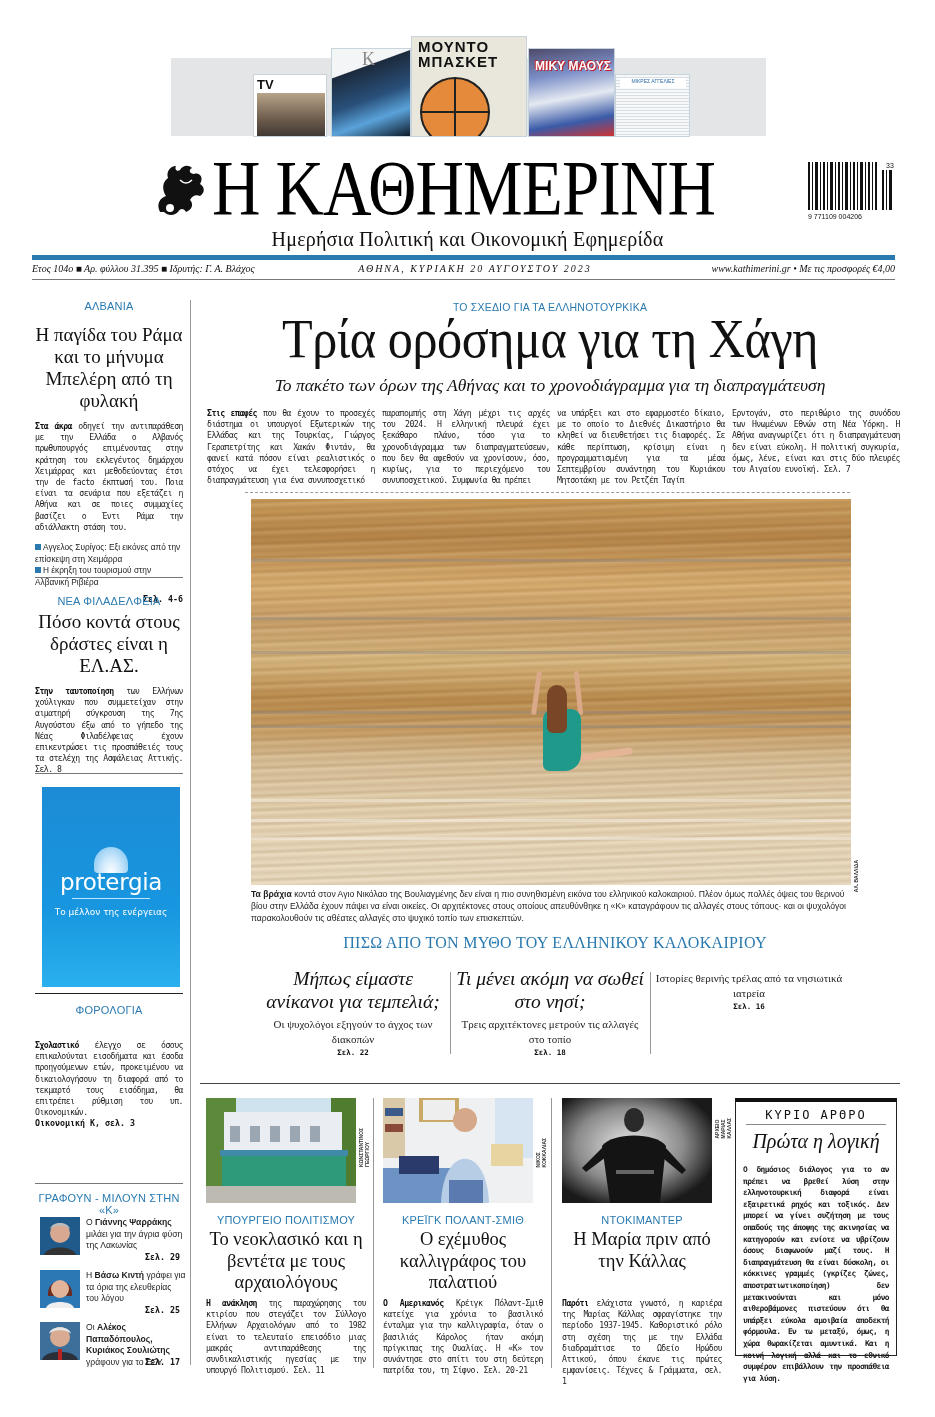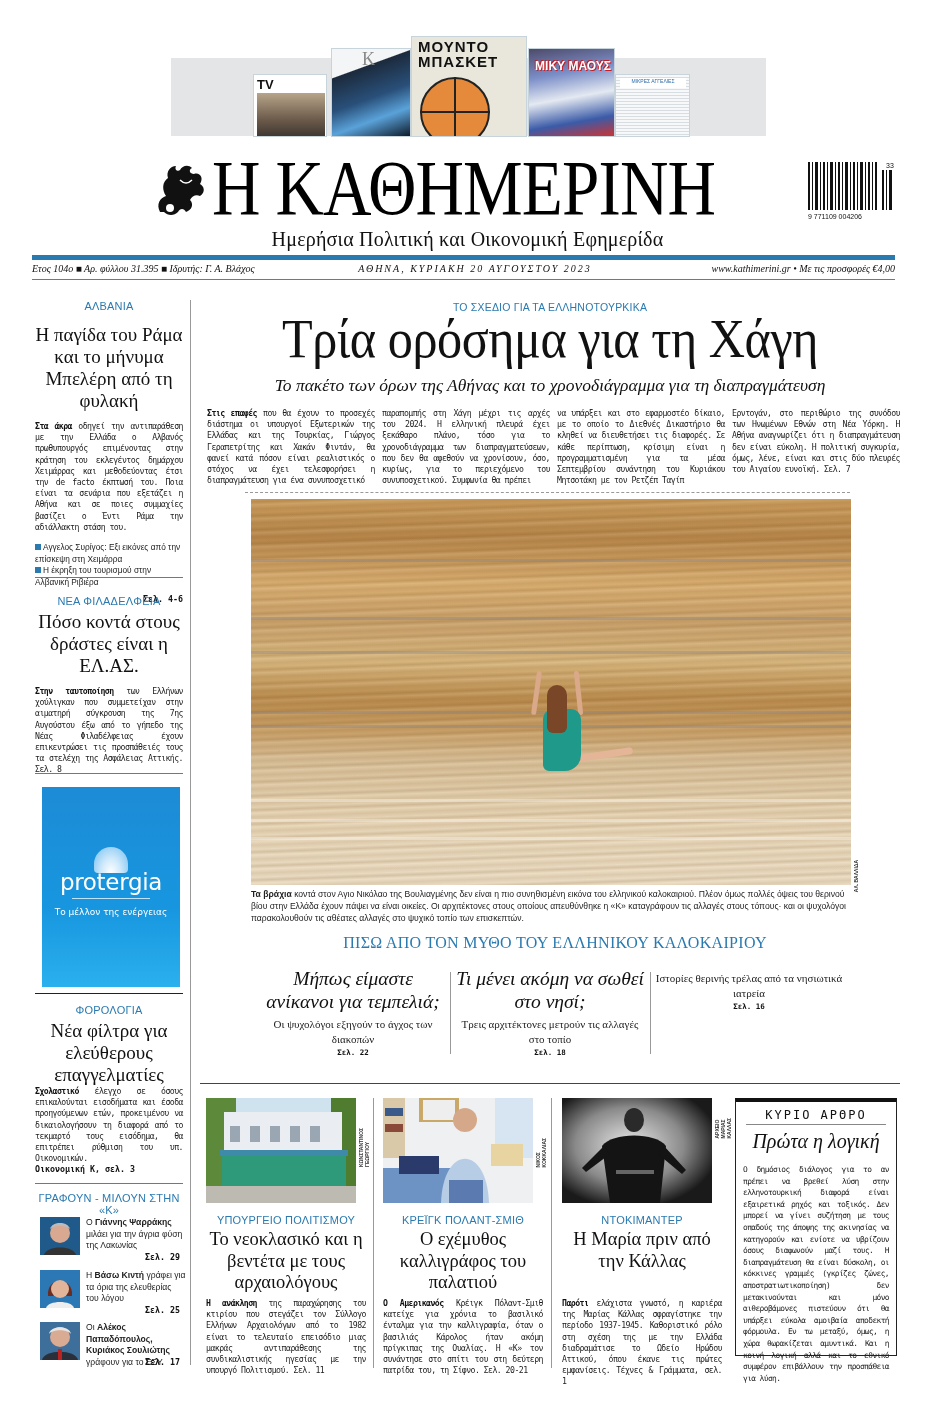--- a/index.html
+++ b/index.html
@@ -87,21 +87,21 @@
   .story { top: 1098px; width: 160px; }
   .story .img { position: absolute; left: 0; top: 0; width: 150px; height: 105px; }
   .story .kicker { position: absolute; left: 0; top: 116px; width: 160px; }
   .story .h { position: absolute; left: 0; top: 131px; width: 160px; text-align: center; font-family: "Liberation Serif", serif; font-size: 18.5px; line-height: 21.5px; color: #111; }
   .story .body-text { position: absolute; left: 0; top: 200px; width: 160px; }
 
   .editorial { left: 735px; top: 1098px; width: 162px; height: 258px; border: 1px solid #222; border-top: 4px solid #111; }
   .editorial .kicker2 { position: absolute; left: 0; width: 160px; top: 6px; text-align: center; font-family: "DejaVu Sans Mono", monospace; font-weight: normal; font-size: 12px; letter-spacing: 2px; color: #111; }
   .editorial .rule { position: absolute; left: 10px; top: 22px; width: 140px; height: 1px; background: #888; }
   .editorial .h { position: absolute; left: 0; width: 160px; top: 28px; text-align: center; font-family: "Liberation Serif", serif; font-style: italic; font-size: 20px; color: #111; }
-  .editorial .body { position: absolute; left: 7px; top: 62px; width: 146px; font-family: "DejaVu Sans Mono", monospace; font-weight: normal; font-size: 7.9px; line-height: 11.6px; text-align: justify; color: #222; letter-spacing: -0.6px; }
+  .editorial .body { position: absolute; left: 7px; top: 62px; width: 146px; font-family: "DejaVu Sans Mono", monospace; font-weight: bold; font-size: 7.9px; line-height: 11.6px; text-align: justify; color: #222; letter-spacing: -0.6px; }
 </style>
 </head>
 <body>
 
 <div class="abs strip"></div>
 <div class="cover cover-tv">
   <span class="tvlabel">TV</span>
   <div class="photo"></div>
 </div>
 <div class="cover cover-k">
@@ -182,22 +182,21 @@
 <div class="abs ad">
   <div class="shell"></div>
   <div class="brand">protergia</div>
   <div class="rule"></div>
   <div class="slogan">Το μέλλον της ενέργειας</div>
 </div>
 <div class="hline" style="left:35px;top:993px;width:148px;background:#222;"></div>
 
 <div class="abs lc" style="top:1004px;">
   <div class="kicker">ΦΟΡΟΛΟΓΙΑ</div>
-  <div class="lc-headline" style="margin-top:4px;">Νέα φίλτρα για ελεύθερους επαγγελματίες</div>
-  <div class="body-text" style="margin-top:0;"><b>Σχολαστικό</b><span> έλεγχο σε όσους επικαλούνται εισοδήματα και έσοδα προηγούμενων ετών, προκειμένου να δικαιολογήσουν τη διαφορά από το τεκμαρτό τους εισόδημα, θα επιτρέπει ρύθμιση του υπ. Οικονομικών.</span></div>
+  <div class="body-text" style="margin-top:24px;"><b>Σχολαστικό</b><span> έλεγχο σε όσους επικαλούνται εισοδήματα και έσοδα προηγούμενων ετών, προκειμένου να δικαιολογήσουν τη διαφορά από το τεκμαρτό τους εισόδημα, θα επιτρέπει ρύθμιση του υπ. Οικονομικών.</span></div>
   <div class="page-ref" style="text-align:left;">Οικονομική Κ, σελ. 3</div>
 </div>
 <div class="hline" style="left:35px;top:1183px;width:148px;"></div>
 
 <div class="abs kicker" style="left:35px;width:148px;top:1192px;">ΓΡΑΦΟΥΝ - ΜΙΛΟΥΝ ΣΤΗΝ «Κ»</div>
 <div class="abs writer" style="top:1217px;">
   <svg class="avatar" viewBox="0 0 40 38">
       <rect width="40" height="38" fill="#1f5a8a"></rect>
       <circle cx="20" cy="16" r="10" fill="#d8a890"></circle>
       <path d="M10 12 C12 4 28 4 30 12 C26 8 14 8 10 12Z" fill="#bbb"></path>

